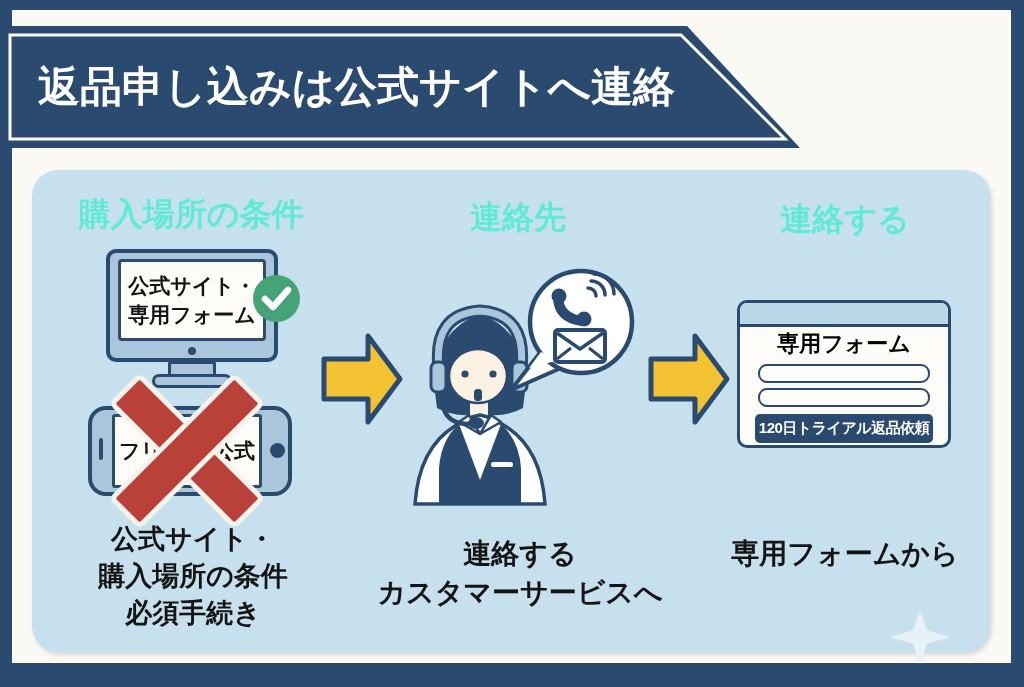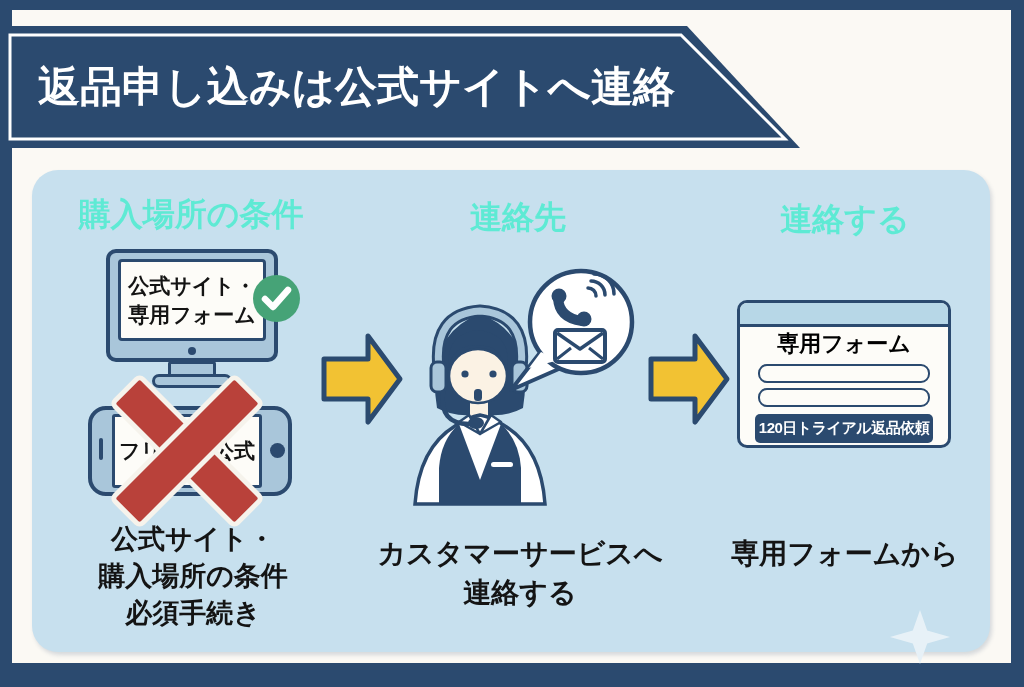--- a/index.html
+++ b/index.html
@@ -218,19 +218,19 @@
     <div class="form-input"></div>
     <div class="form-btn">120日トライアル返品依頼</div>
   </div>
 
   <div class="caption c1" style="left:38px;top:521px;width:310px;">
     <span>公式サイト・</span>
     <span>購入場所の条件</span>
     <span>必須手続き</span>
   </div>
   <div class="caption c2" style="left:358px;top:534px;width:324px;">
+    <span>連絡する</span>
     <span>カスタマーサービスへ</span>
-    <span>連絡する</span>
   </div>
   <div class="caption c3" style="left:683px;top:534px;width:324px;">
     <span>専用フォームから</span>
   </div>
 </div>
 
 </body></html>

